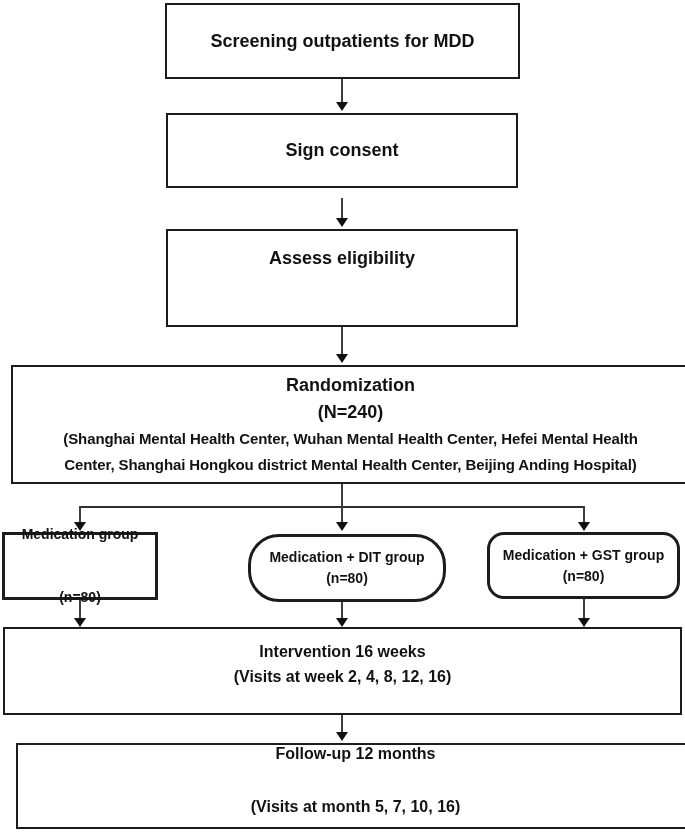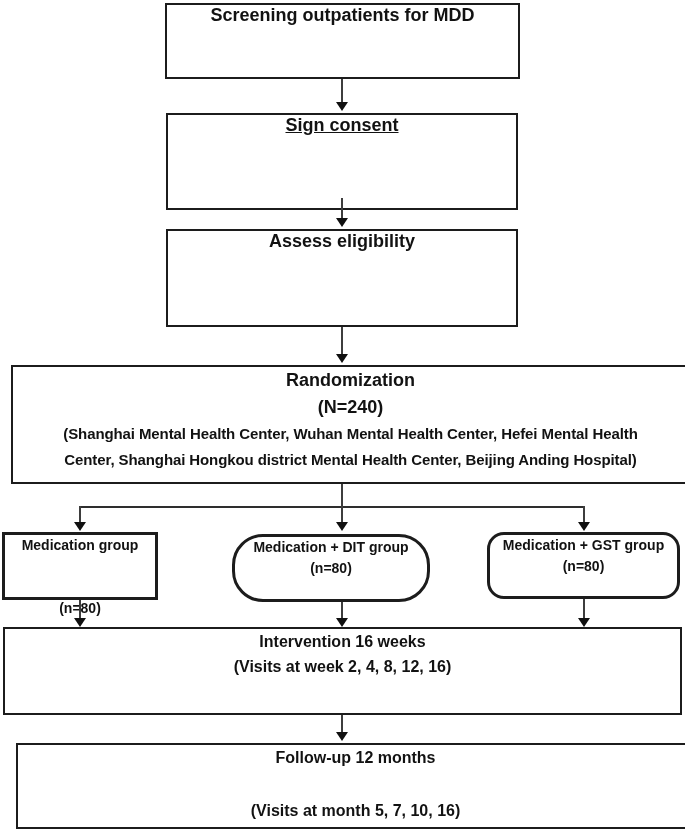--- a/index.html
+++ b/index.html
@@ -16,36 +16,37 @@
     overflow: hidden;
   }
   .box {
     position: absolute;
     box-sizing: border-box;
     background: #ffffff;
     border: 2.5px solid #1c1c1c;
     display: flex;
     flex-direction: column;
     align-items: center;
+    justify-content: center;
     text-align: center;
     color: #121212;
     font-weight: 700;
   }
   .b-screening { left: 165px; top: 3px;   width: 355px; height: 76px; font-size: 18px; }
-  .b-consent   { left: 166px; top: 113px; width: 352px; height: 97px; font-size: 18px; text-decoration: underline; }
+  .b-consent   { left: 166px; top: 113px; width: 352px; height: 75px; font-size: 18px; }
   .b-elig      { left: 166px; top: 229px; width: 352px; height: 98px; font-size: 18px; padding-bottom: 40px; }
   .b-random    { left: 11px;   top: 365px; width: 679px; height: 119px; font-size: 18px; line-height: 27px; }
   .b-random .sites { font-size: 15px; letter-spacing: -0.1px; white-space: nowrap; line-height: 26px; }
   .b-group {
     border-width: 3px;
     font-size: 14px;
     line-height: 21px;
   }
   .b-med  { left: 2px;   top: 532px; width: 156px; height: 68px; gap: 42px; }
-  .b-dit  { left: 232px; top: 534px; width: 198px; height: 68px; border-radius: 31px; }
+  .b-dit  { left: 248px; top: 534px; width: 198px; height: 68px; border-radius: 31px; }
   .b-gst  { left: 487px; top: 532px; width: 193px; height: 67px; border-radius: 17px; }
   .b-interv { left: 3px; top: 627px; width: 679px; height: 88px; font-size: 16px; line-height: 25px; padding-bottom: 14px; }
   .b-follow { left: 16px; top: 743px; width: 679px; height: 86px; font-size: 16px; line-height: 25px; padding-bottom: 12px; gap: 28px; }
 
   .vline { position: absolute; width: 2px; background: #3d3d3d; }
   .hline { position: absolute; height: 2px; background: #2e2e2e; }
   .ahead {
     position: absolute; width: 0; height: 0;
     border-left: 6px solid transparent;
     border-right: 6px solid transparent;

